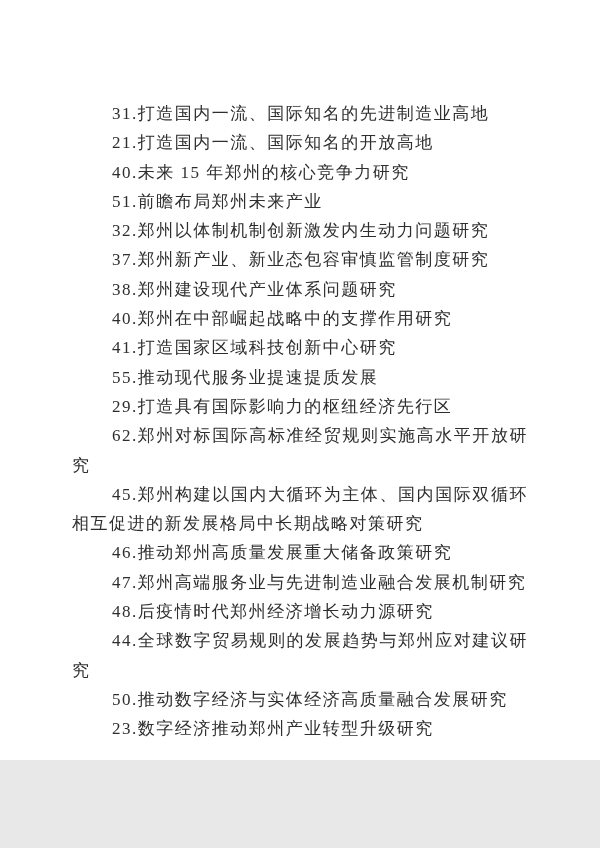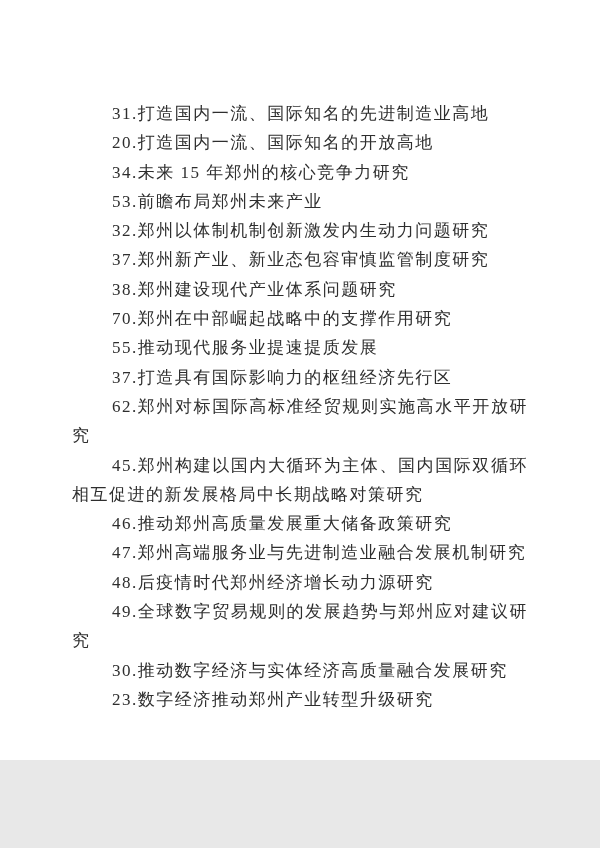--- a/index.html
+++ b/index.html
@@ -52,36 +52,37 @@
     font-family: "Liberation Serif", "DejaVu Serif", serif;
   }
 </style>
 </head>
 <body>
 
 <div class="page">
 
   <div class="content" id="topic-list">
       <p class="item">31.打造国内一流、国际知名的先进制造业高地</p>
-      <p class="item">20.打造国内一流、国际知名的开放高地</p>
-      <p class="item">34.未来 15 年郑州的核心竞争力研究</p>
-      <p class="item">53.前瞻布局郑州未来产业</p>
+      <p class="item">21.打造国内一流、国际知名的开放高地</p>
+      <p class="item">40.未来 15 年郑州的核心竞争力研究</p>
+      <p class="item">51.前瞻布局郑州未来产业</p>
       <p class="item">32.郑州以体制机制创新激发内生动力问题研究</p>
       <p class="item">37.郑州新产业、新业态包容审慎监管制度研究</p>
       <p class="item">38.郑州建设现代产业体系问题研究</p>
-      <p class="item">70.郑州在中部崛起战略中的支撑作用研究</p>
+      <p class="item">40.郑州在中部崛起战略中的支撑作用研究</p>
+      <p class="item">41.打造国家区域科技创新中心研究</p>
       <p class="item">55.推动现代服务业提速提质发展</p>
-      <p class="item">37.打造具有国际影响力的枢纽经济先行区</p>
+      <p class="item">29.打造具有国际影响力的枢纽经济先行区</p>
       <p class="item">62.郑州对标国际高标准经贸规则实施高水平开放研究</p>
       <p class="item">45.郑州构建以国内大循环为主体、国内国际双循环相互促进的新发展格局中长期战略对策研究</p>
       <p class="item">46.推动郑州高质量发展重大储备政策研究</p>
       <p class="item">47.郑州高端服务业与先进制造业融合发展机制研究</p>
       <p class="item">48.后疫情时代郑州经济增长动力源研究</p>
-      <p class="item">49.全球数字贸易规则的发展趋势与郑州应对建议研究</p>
-      <p class="item">30.推动数字经济与实体经济高质量融合发展研究</p>
+      <p class="item">44.全球数字贸易规则的发展趋势与郑州应对建议研究</p>
+      <p class="item">50.推动数字经济与实体经济高质量融合发展研究</p>
       <p class="item">23.数字经济推动郑州产业转型升级研究</p>
     </div>
 
   <div class="footer">
     <span class="dash">—</span><span class="num">7</span><span class="dash">—</span>
   </div>
 
 </div>
 
 </body></html>

